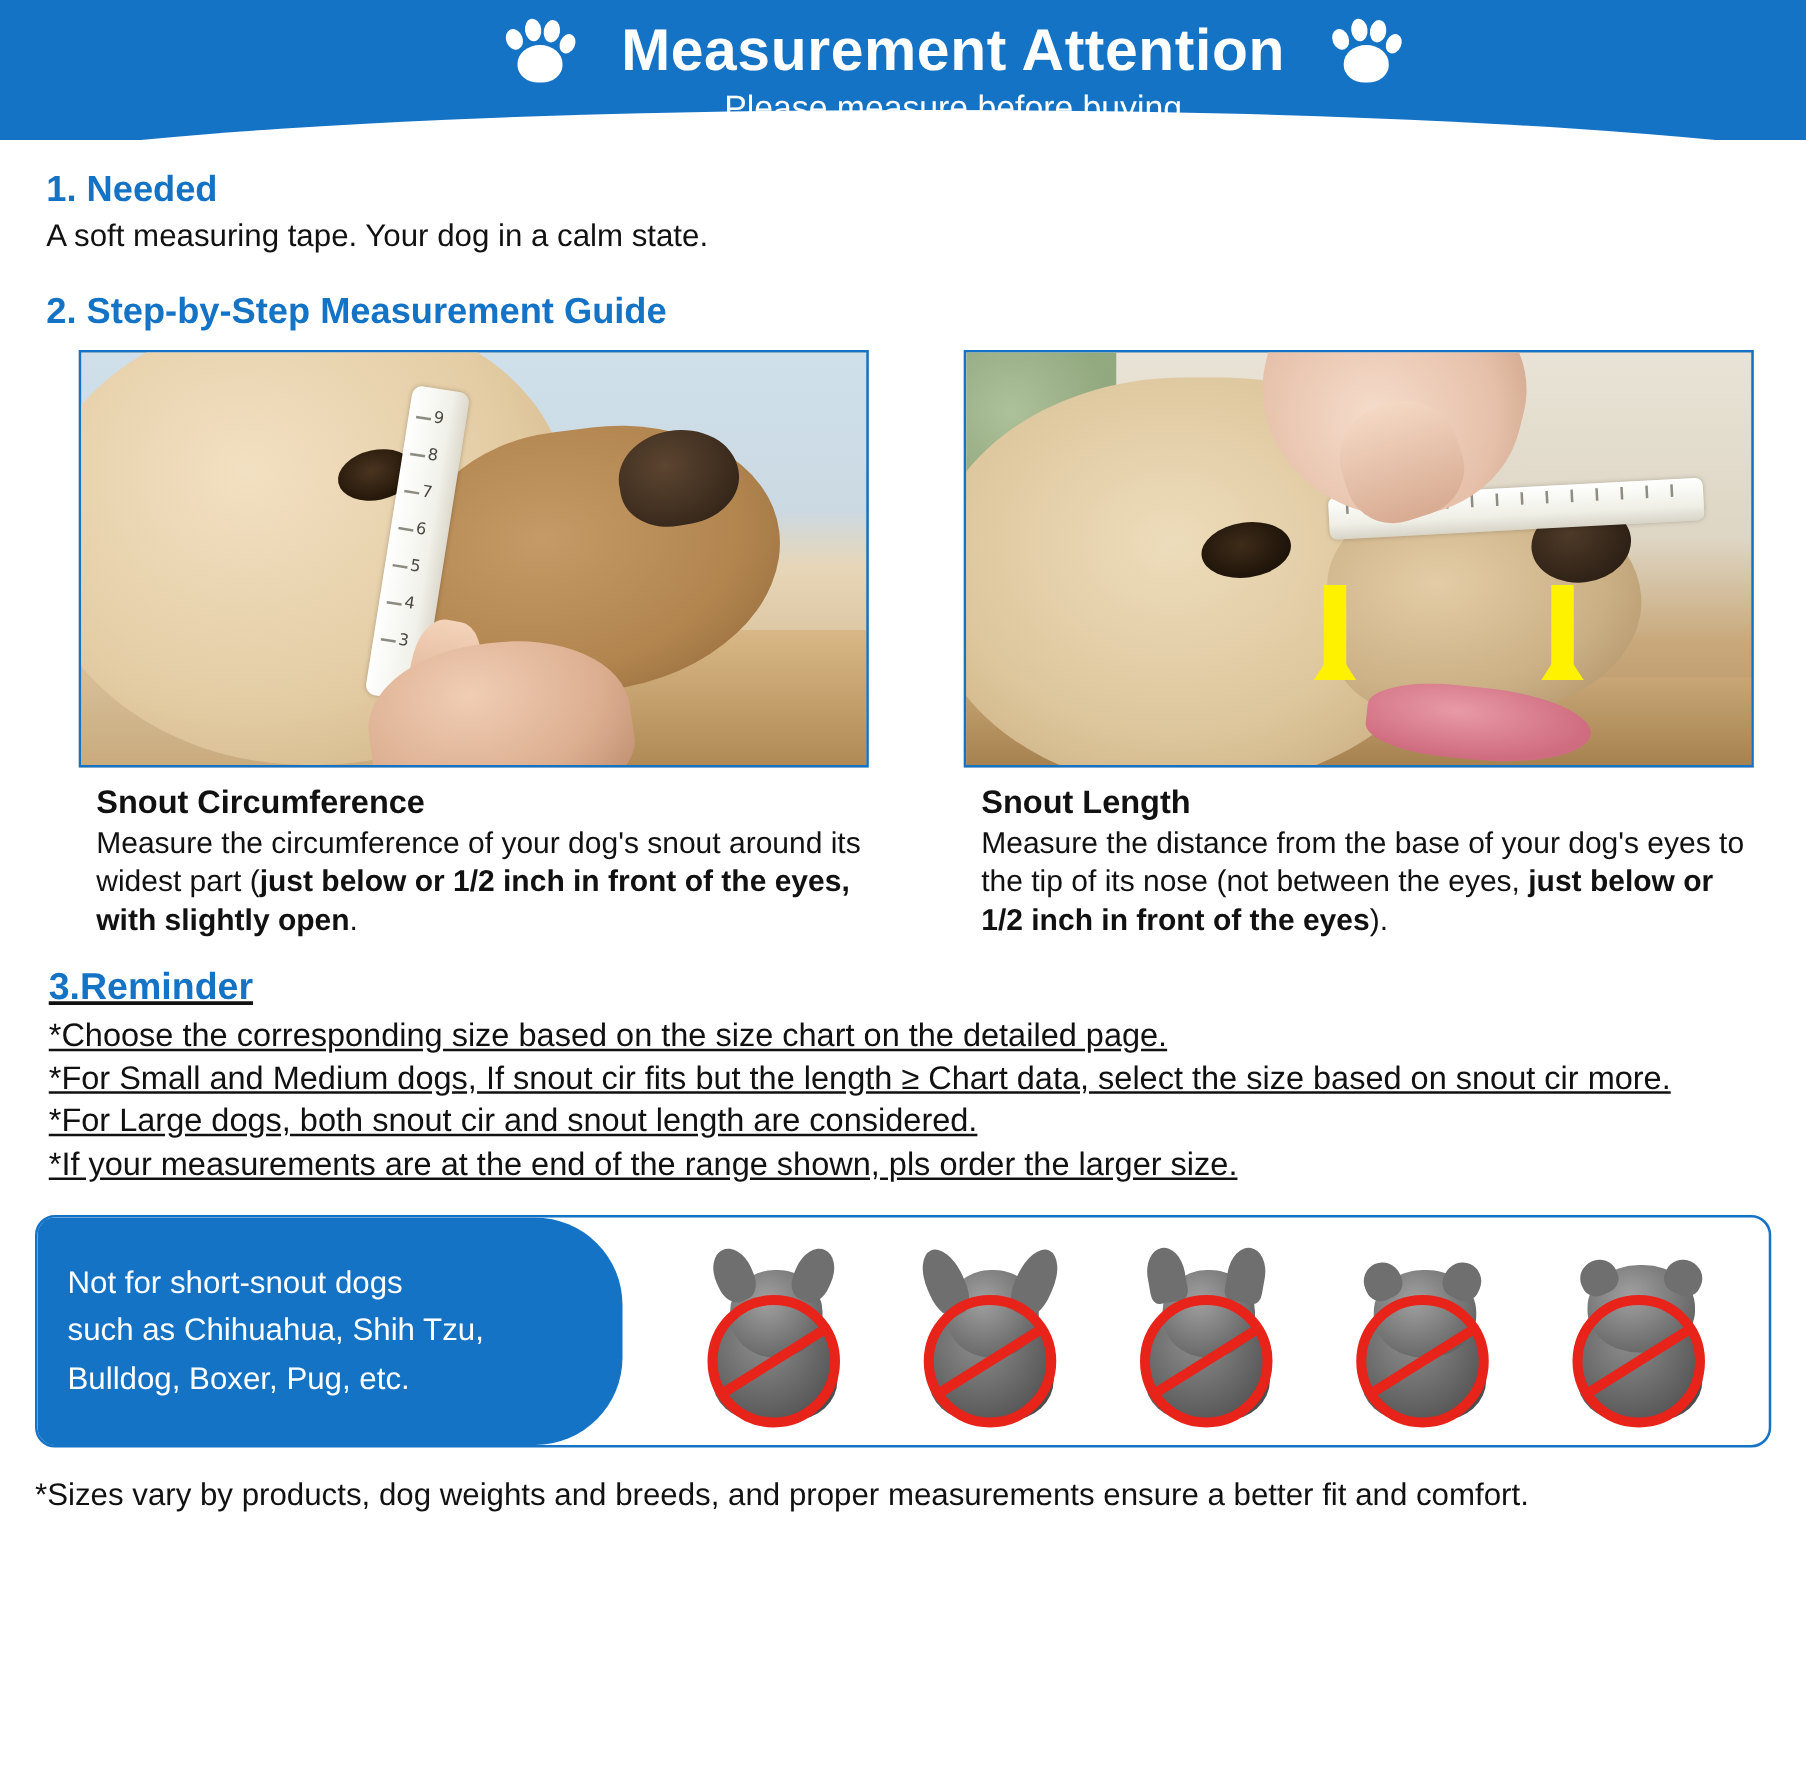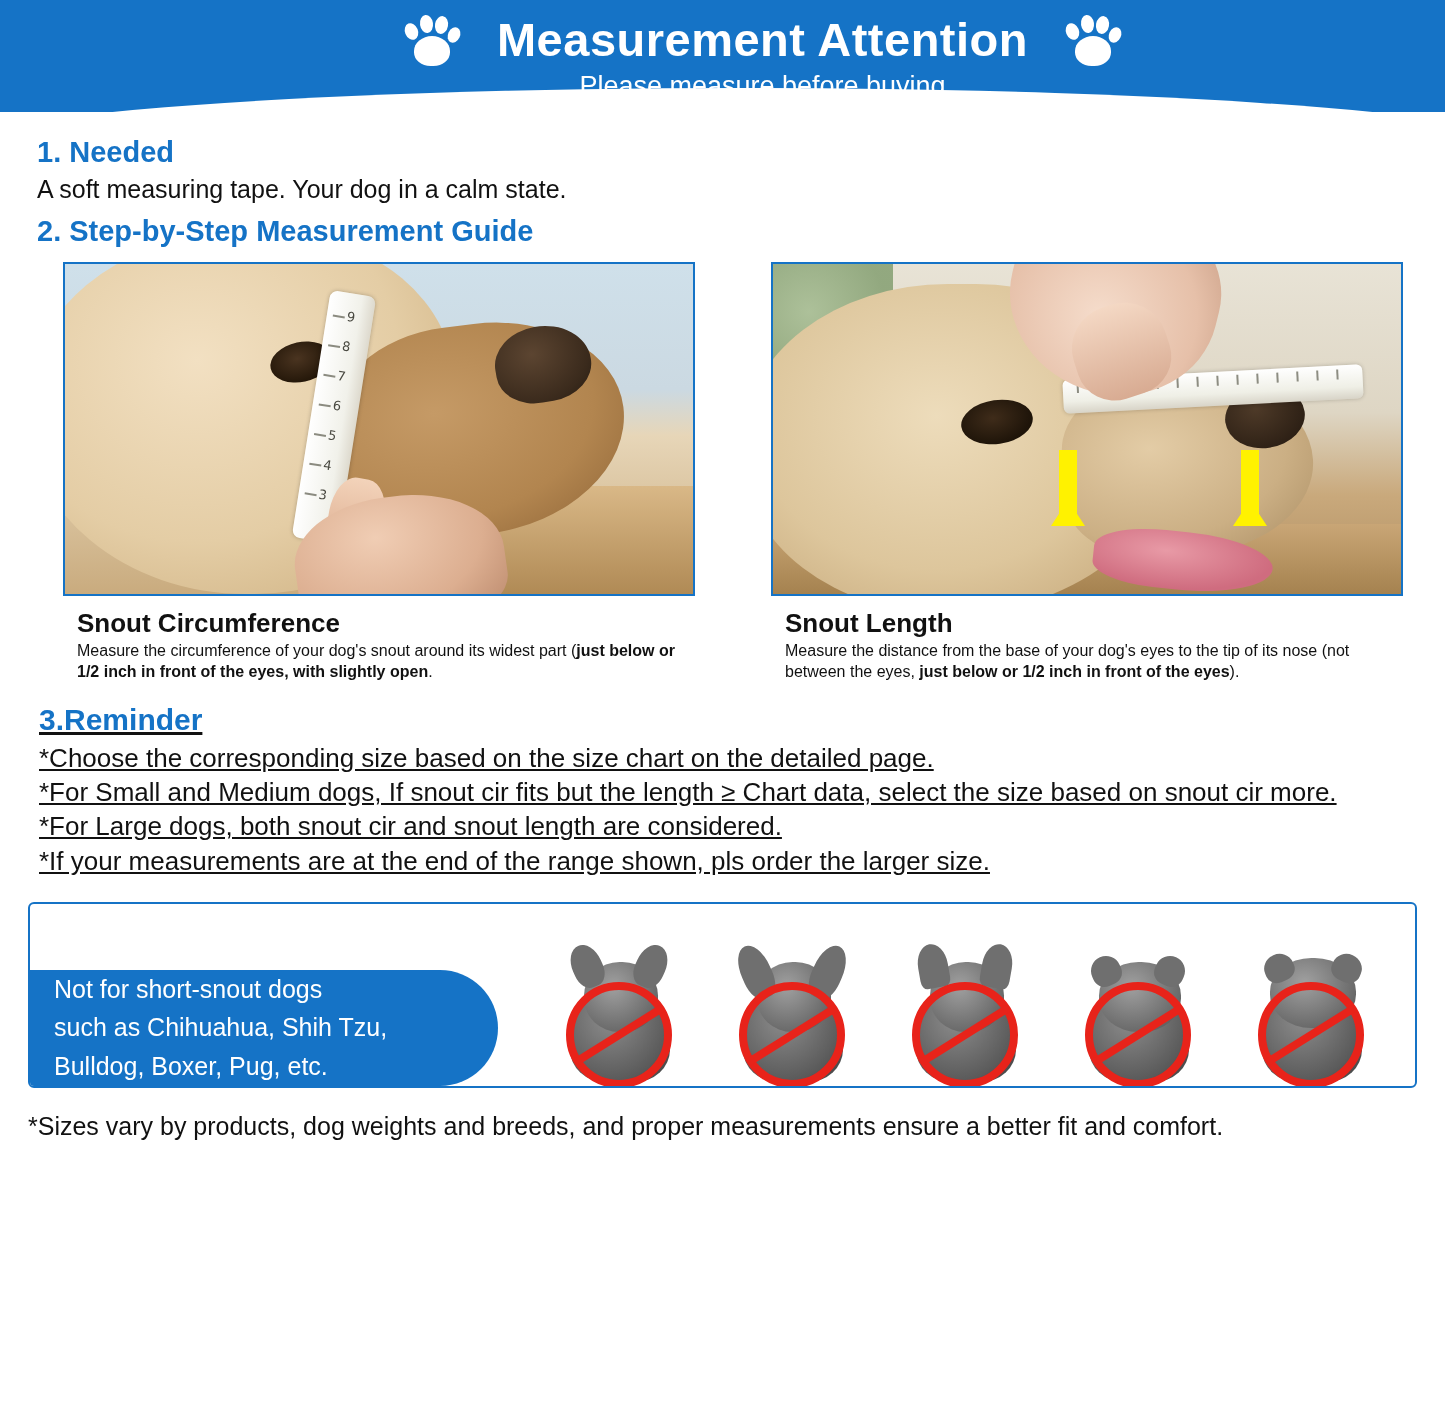--- a/index.html
+++ b/index.html
@@ -90,21 +90,21 @@
   
   .content {
     padding: 16px 28px 0 37px;
   }
   .sec-head {
     color: #1573c6;
     font-weight: bold;
     font-size: 29px;
     margin: 8px 0 4px 0;
   }
-  .sec-head.small-gap { margin-top: 10px; }
+  .sec-head.small-gap { margin-top: 28px; }
   .body-text {
     font-size: 25px;
     line-height: 1.28;
     color: #111111;
   }
 
   
   .panels {
     display: flex;
     gap: 80px;
@@ -120,21 +120,21 @@
     overflow: hidden;
     background: #d9c7ab;
   }
   .panel-title {
     font-size: 26px;
     font-weight: bold;
     margin: 12px 0 2px 14px;
     color: #111111;
   }
   .panel-desc {
-    font-size: 16px;
+    font-size: 24px;
     line-height: 1.3;
     margin-left: 14px;
     color: #111111;
   }
   .panel-desc b { font-weight: bold; }
 
   
   .p1-bg {
     position: absolute; inset: 0;
     background: linear-gradient(180deg,#cfe0ea 0%,#cbd9e2 38%,#e7d6b8 52%,#c9ab7e 100%);
@@ -340,25 +340,24 @@
     font-size: 26px;
     line-height: 1.32;
     color: #111111;
   }
 
   
   .ss-box {
     margin: 24px 28px 0 28px;
     height: 182px;
     border: 2px solid #1573c6;
-    border-radius: 6px;
+    border-radius: 16px;
     display: flex;
     overflow: hidden;
     background: #ffffff;
-    align-items: flex-end;
   }
   .ss-left {
     width: 468px;
     background: #1573c6;
     color: #ffffff;
     display: flex;
     align-items: center;
     padding: 0 24px;
     border-top-right-radius: 70px;
     border-bottom-right-radius: 70px;

